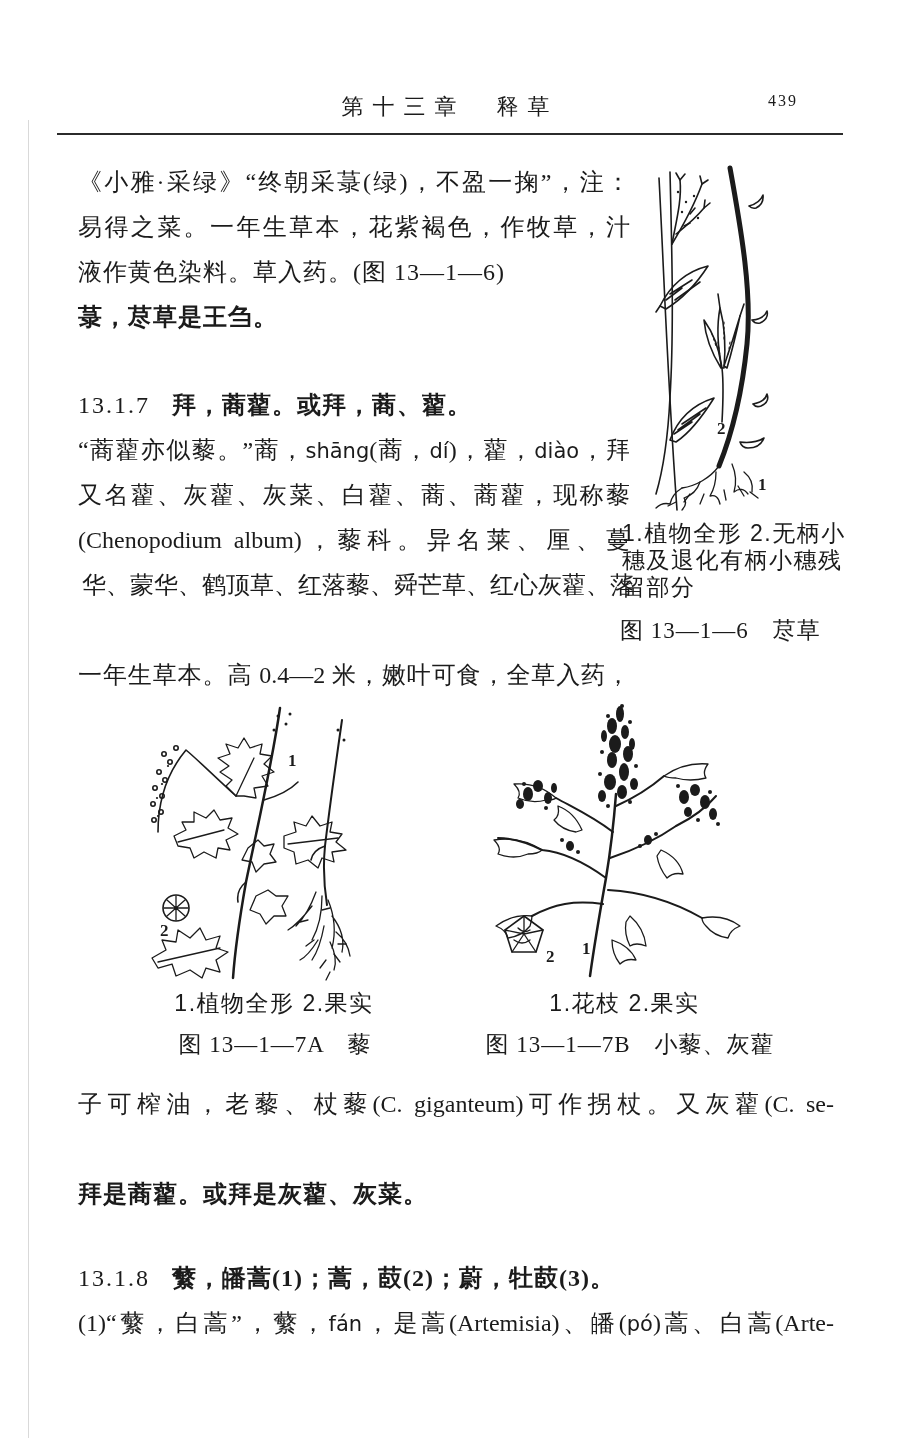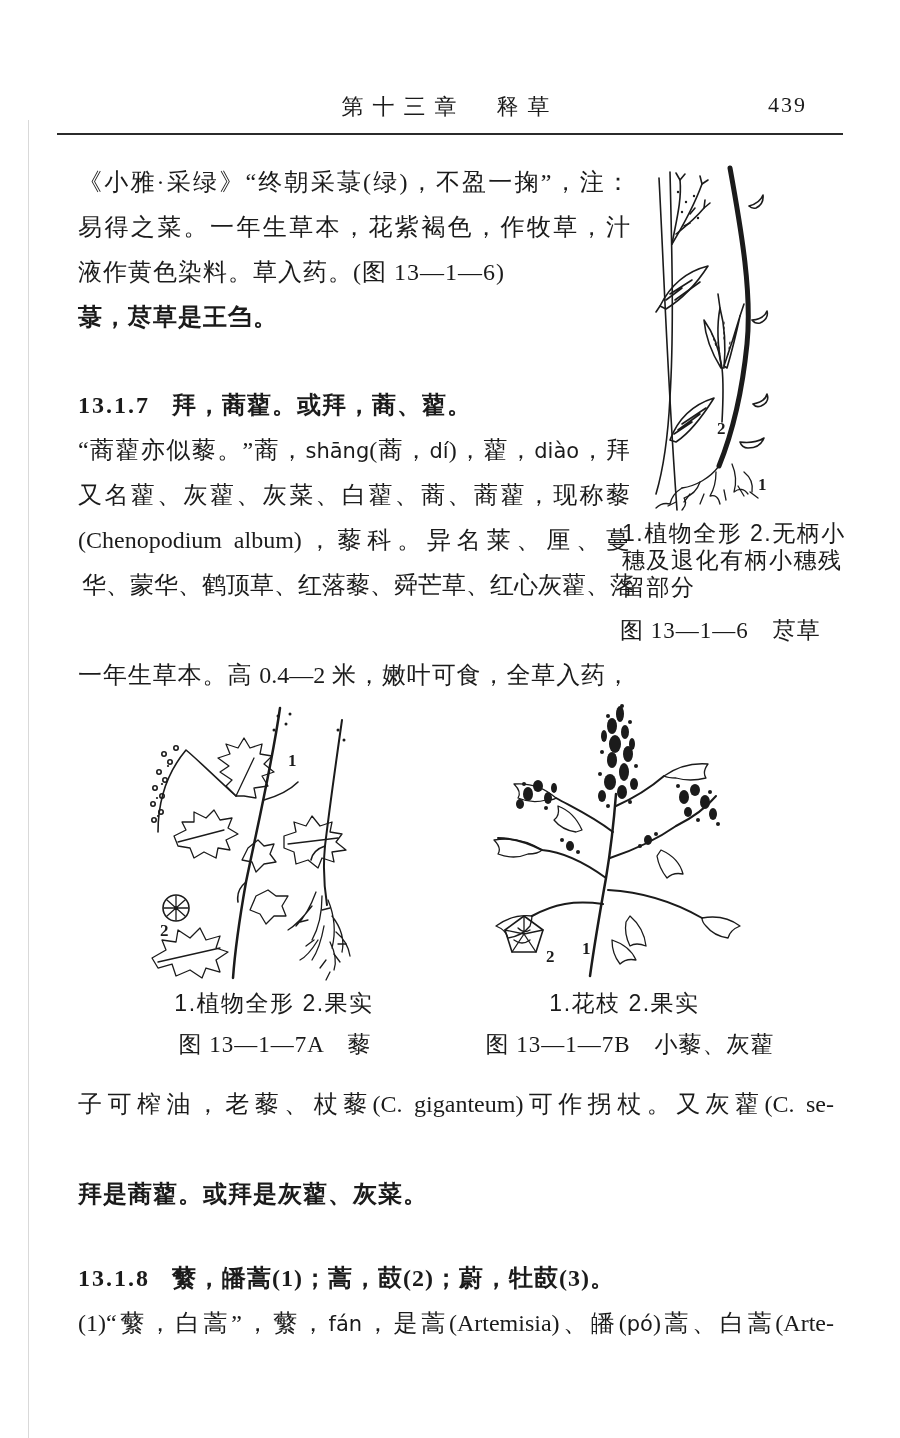--- a/index.html
+++ b/index.html
@@ -1,27 +1,27 @@
 <!DOCTYPE html>
 <html><head>
 <meta charset="utf-8">
 <style>
   *{box-sizing:border-box}
   html,body{margin:0;padding:0;background:#ffffff}
   .page{position:relative;width:900px;height:1438px;background:#ffffff;color:#1b1b1b;
         font-family:"Liberation Serif","DejaVu Serif",serif;overflow:hidden}
   .abs{position:absolute}
   .hdr{font-size:22px;letter-spacing:9px;white-space:nowrap}
-  .pagenum{font-size:22px;letter-spacing:2px}
+  .pagenum{font-size:16px;letter-spacing:2px}
   .rule{background:#2b2b2b;height:2px}
   .bl{font-size:24px;line-height:45px;letter-spacing:1px;white-space:nowrap}
   .just{white-space:normal;text-align:justify;text-align-last:justify;letter-spacing:0}
   .b{font-weight:700}
   .py{font-family:"DejaVu Sans","Liberation Sans",sans-serif;font-size:21px;letter-spacing:0}
-  .secnum{margin-right:22px;letter-spacing:2px;font-weight:700}
+  .secnum{margin-right:22px;letter-spacing:2px;font-weight:400}
   .smallcap{font-family:"Liberation Sans","DejaVu Sans",sans-serif;font-weight:400;
             font-size:23px;line-height:27px;letter-spacing:1.5px}
   .figtitle{font-size:23px;line-height:45px;letter-spacing:1px;white-space:nowrap}
   .ctr{text-align:center}
   svg{display:block}
   .ln{stroke:#1b1b1b;fill:none;stroke-width:1.6;stroke-linecap:round;stroke-linejoin:round}
   .thick{stroke-width:5}
   .sw25{stroke-width:2.5}
   .sw2{stroke-width:2}
   .sw13{stroke-width:1.3}

